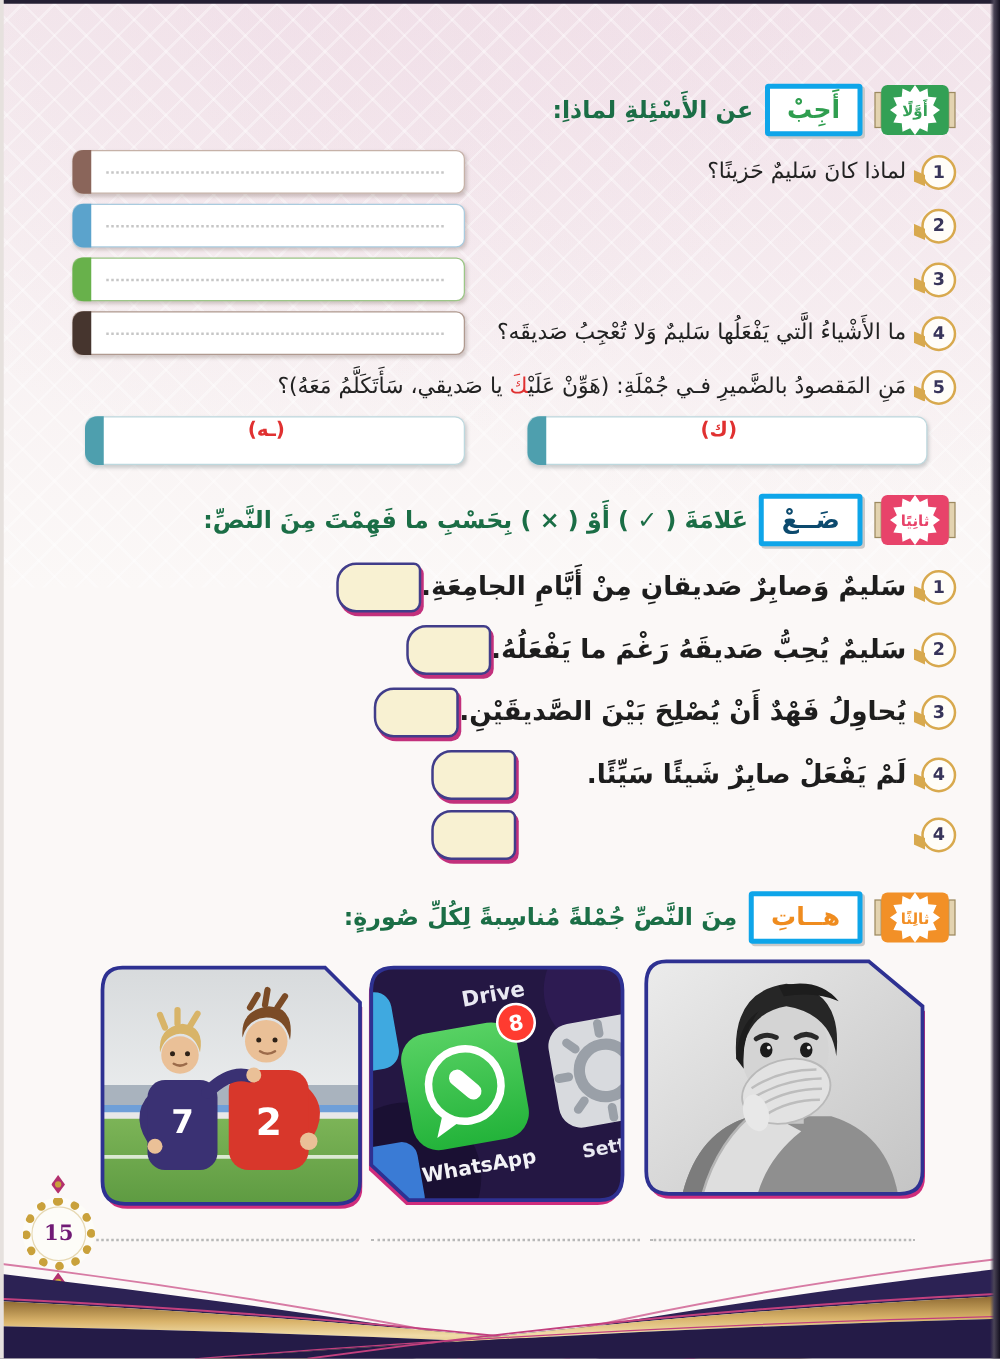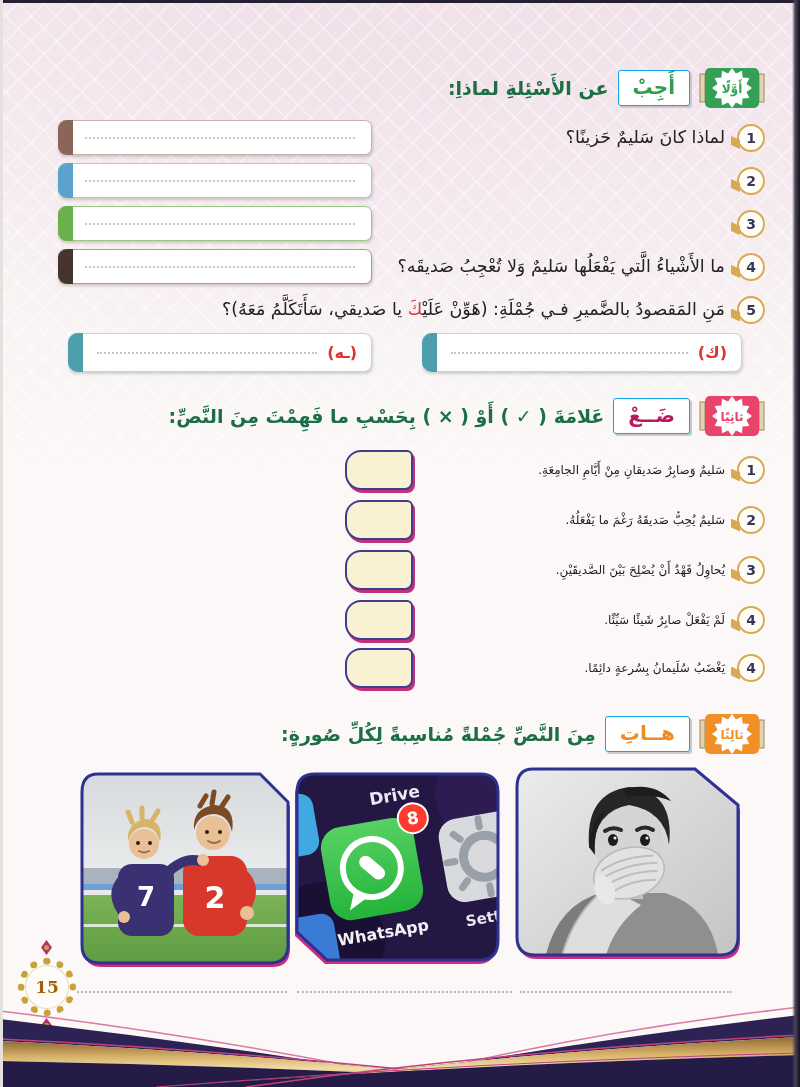--- a/index.html
+++ b/index.html
@@ -18,23 +18,23 @@
   .bg-pattern{position:absolute;top:0;left:0;right:0;height:470px;pointer-events:none;
     background:
       repeating-linear-gradient(45deg,rgba(255,255,255,.35) 0 2px,rgba(255,255,255,0) 2px 18px),
       repeating-linear-gradient(-45deg,rgba(255,255,255,.35) 0 2px,rgba(255,255,255,0) 2px 18px),
       radial-gradient(circle at 30% -10%,rgba(238,216,228,.55),rgba(238,216,228,0) 55%),
       radial-gradient(circle at 80% -20%,rgba(238,216,228,.6),rgba(238,216,228,0) 60%),
       linear-gradient(#f4eaee,rgba(251,248,247,0));}
   
   .sec-header{position:absolute;right:35px;display:flex;align-items:center;gap:9px;}
   .badge{flex:none;}
-  .verb-box{background:#fff;border:1px solid #0ea5e9;box-shadow:2px 2px 0 #c9c9c9;
+  .verb-box{background:#fff;border:4px solid #0ea5e9;box-shadow:2px 2px 0 #c9c9c9;
     border-radius:3px;padding:1px 14px 3px;font-weight:bold;font-size:20px;line-height:1.5;text-align:center;}
-  .verb-green{color:#2f9e4f;} .verb-pink{color:#be185d;} .verb-orange{color:#ef8c1f;}
+  .verb-green{color:#2f9e4f;} .verb-pink{color:#0c4a6e;} .verb-orange{color:#ef8c1f;}
   .instruction{font-weight:bold;font-size:19px;color:#1b6e46;white-space:nowrap;line-height:1.6;}
   
   .q-row{position:absolute;right:35px;left:58px;display:flex;align-items:center;
     justify-content:space-between;}
   .q-head{display:flex;align-items:center;flex:none;}
   .num-circle{flex:none;width:24px;height:24px;border:2px solid #d8a94e;border-radius:50%;
     background:#fffdf8;color:#38355a;font-size:14px;font-weight:bold;display:flex;
     align-items:center;justify-content:center;}
   .num-leaf{flex:none;width:9px;height:13px;background:#d8a94e;margin:10px -3px 0 6px;
     clip-path:polygon(0 0,100% 30%,100% 100%,0 70%);}
@@ -46,39 +46,39 @@
   .ans-box .cap{position:absolute;top:-1px;bottom:-1px;left:-1px;width:15px;
     border-radius:9px 0 0 9px;}
   .ans-box .dots{flex:1;border-bottom:2px dotted #c6c6c6;height:0;margin:0 16px 0 26px;}
   .c1{border:1px solid #c6b2a8;} .c1 .cap{background:#8a655a;}
   .c2{border:1px solid #a9cbdf;} .c2 .cap{background:#5ba3cc;}
   .c3{border:1px solid #9cc687;} .c3 .cap{background:#68b14b;}
   .c4{border:1px solid #b09a90;} .c4 .cap{background:#46352e;}
   
   .p-row{position:absolute;left:0;right:0;}
   .p-box{position:absolute;height:37px;background:#fff;border:1px solid #bdd8de;
-    border-radius:8px;display:flex;align-items:center;box-shadow:1px 2px 3px rgba(70,90,95,.25);}
+    border-radius:8px;display:flex;align-items:center;box-shadow:1px 2px 3px rgba(70,90,95,.25);flex-direction:column;}
   .p-box .cap{position:absolute;top:-1px;bottom:-1px;left:-1px;width:15px;
     border-radius:10px 0 0 10px;background:#4e9fae;}
   .p-box .p-label{font-weight:bold;font-size:16px;color:#e03131;margin-right:14px;flex:none;}
   .p-box .dots{flex:1;border-bottom:2px dotted #c6c6c6;height:0;margin:0 10px 0 28px;}
   
   .s-row{position:absolute;right:35px;left:345px;display:flex;align-items:center;
     justify-content:space-between;}
-  .s-text{font-weight:normal;font-size:12px;color:#1d1d1d;white-space:nowrap;line-height:1.7;}
+  .s-text{font-weight:bold;font-size:21px;color:#1d1d1d;white-space:nowrap;line-height:1.7;}
   .check-box{flex:none;width:64px;height:36px;background:#f8f1d2;border:2px solid #413d8a;
     border-radius:16px 6px 8px 16px;box-shadow:2px 3px 0 #c2307c;}
   
   .photo{position:absolute;}
   
   .wreath{position:absolute;left:18px;top:958px;width:44px;height:44px;border-radius:50%;
     border:7px dotted #c9a13b;background:#fdfcf8;display:flex;align-items:center;
     justify-content:center;box-shadow:0 0 0 1px #e6d8b2 inset;}
   .wreath span{font-family:"DejaVu Serif","Liberation Serif",serif;font-weight:bold;
-    font-size:17px;color:#a16207;}
+    font-size:17px;color:#701a75;}
   .finial{position:absolute;width:11px;height:15px;
     clip-path:polygon(50% 0,100% 50%,50% 100%,0 50%);background:#b3306e;}
   .finial::after{content:"";display:block;width:5px;height:5px;margin:5px auto;
     background:#c9a13b;border-radius:50%;}
   .f-top{left:41px;top:940px;} .f-bottom{left:41px;top:1018px;}
   .foot-seg{position:absolute;top:991px;border-top:2px dotted #b8b8b8;height:0;}
   .seg1{left:77px;width:210px;} .seg2{left:297px;width:215px;} .seg3{left:520px;width:212px;}
   .bottom-curves{position:absolute;left:0;bottom:0;width:800px;height:92px;}
 </style>
 </head>
@@ -211,21 +211,20 @@
       <span class="num-leaf"></span>
       <span class="s-text">لَمْ يَفْعَلْ صابِرٌ شَيئًا سَيِّئًا.</span>
     </div>
     <div class="check-box"></div>
   </div>
 
   <div class="s-row" style="top:648px;">
     <div class="q-head">
       <span class="num-circle">4</span>
       <span class="num-leaf"></span>
-      <span class="s-text">يَغْضَبُ سُلَيمانُ بِسُرعةٍ دائِمًا.</span>
     </div>
     <div class="check-box"></div>
   </div>
 
   <div class="sec-header" style="top:712px;">
     <svg class="badge" width="66" height="44">
       <rect x="1" y="8" width="5" height="28" fill="#e3d3b0" stroke="#9c8a60" stroke-width="1"></rect>
       <rect x="60" y="8" width="5" height="28" fill="#e3d3b0" stroke="#9c8a60" stroke-width="1"></rect>
       <rect x="6" y="2" width="54" height="40" rx="5" fill="#f29027"></rect>
       <polygon transform="translate(13,2)" fill="#ffffff" points="40,20 34.5,23.9 37.3,30 30.6,30.6 30,37.3 23.9,34.5 20,40 16.1,34.5 10,37.3 9.4,30.6 2.7,30 5.5,23.9 0,20 5.5,16.1 2.7,10 9.4,9.4 10,2.7 16.1,5.5 20,0 23.9,5.5 30,2.7 30.6,9.4 37.3,10 34.5,16.1"></polygon>

